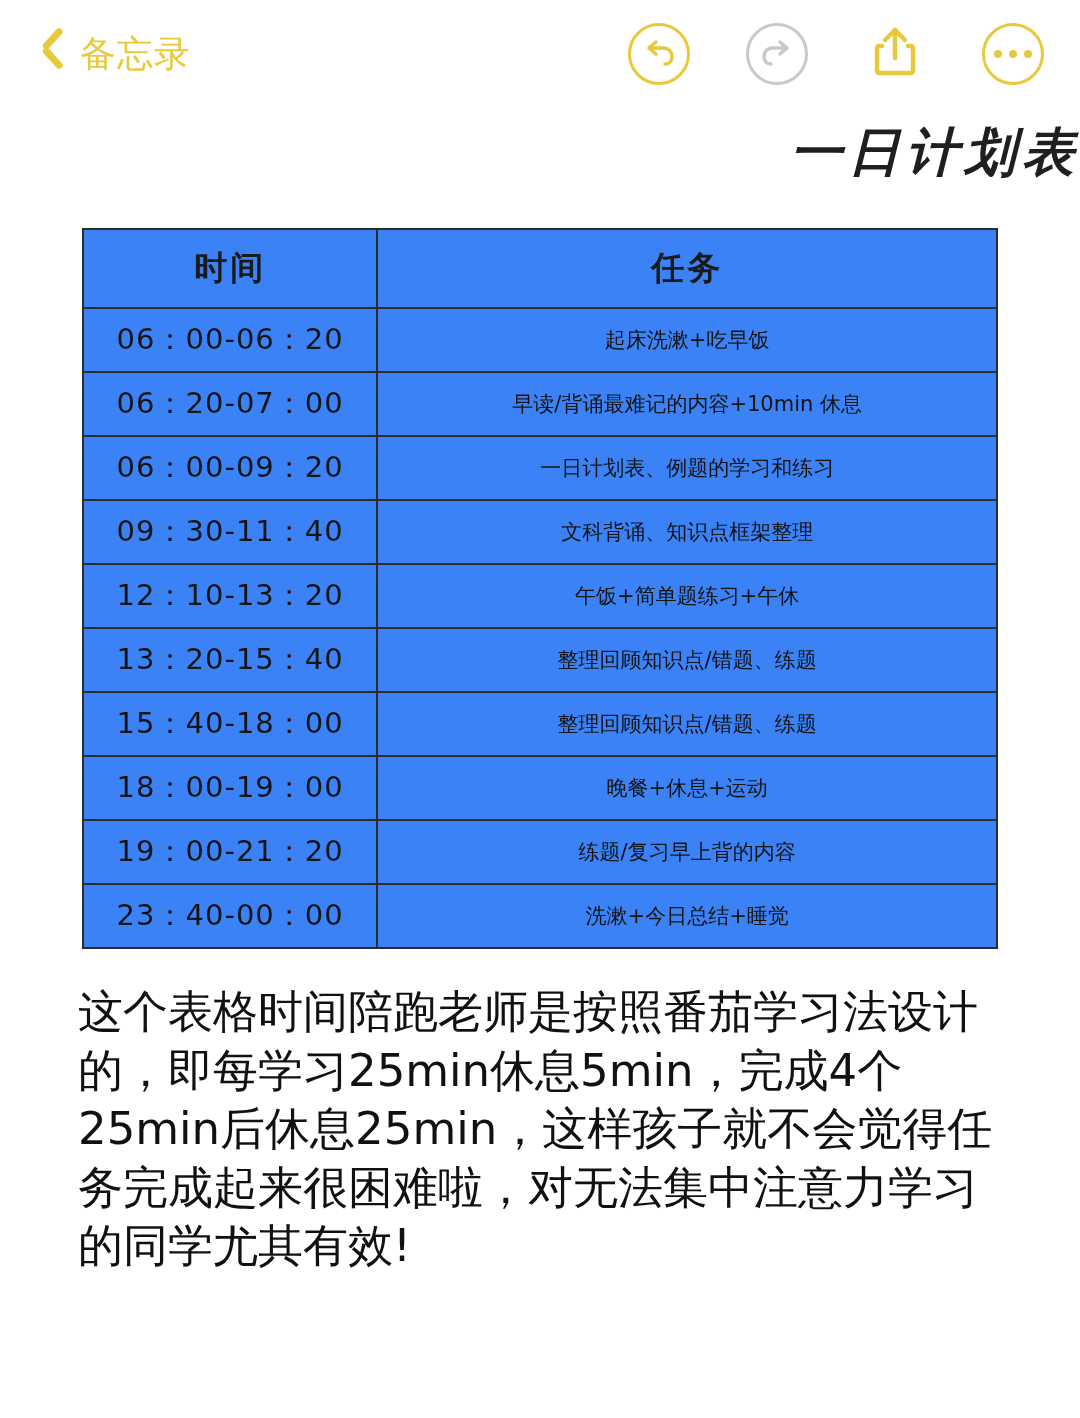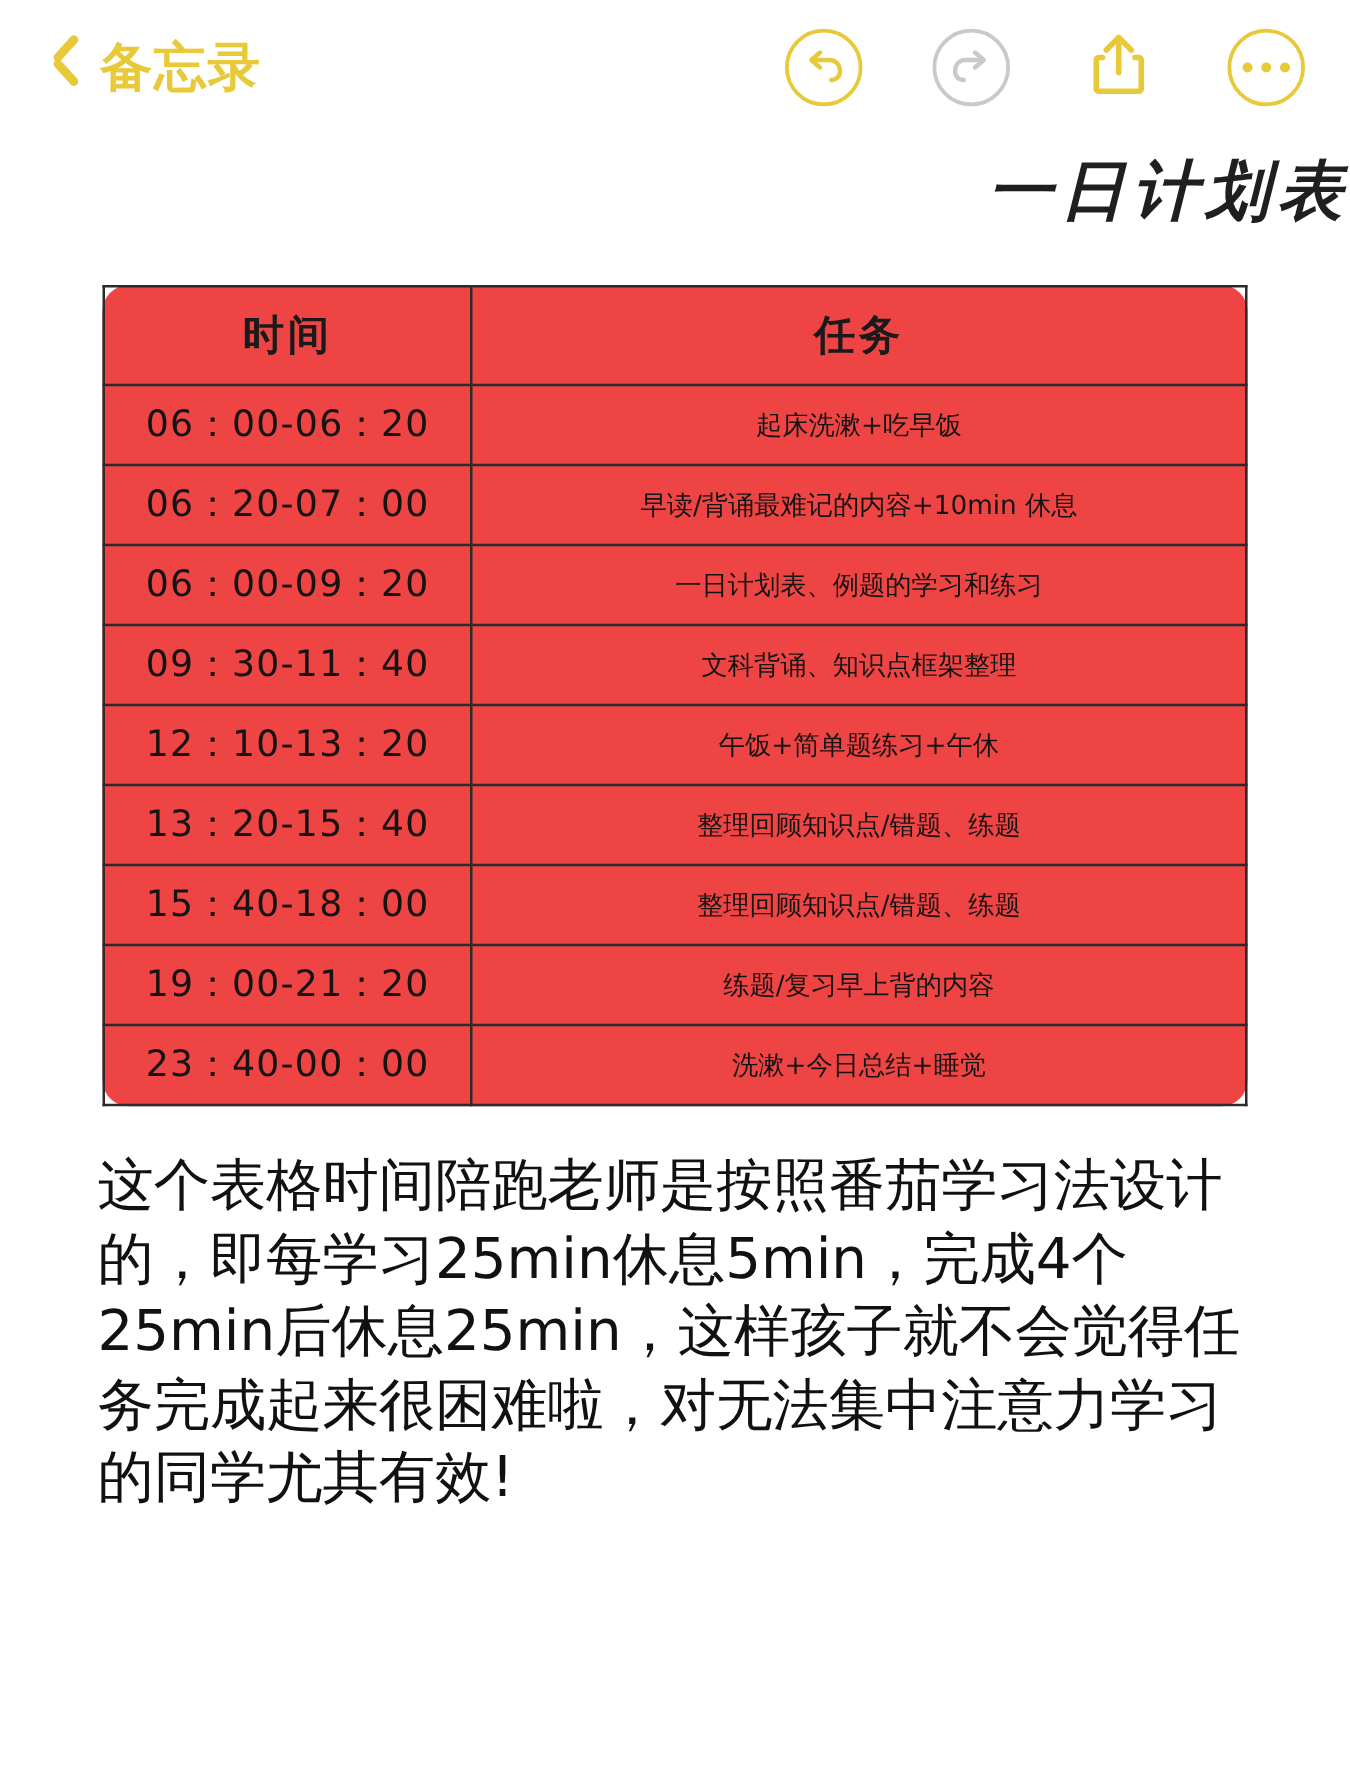--- a/index.html
+++ b/index.html
@@ -50,22 +50,22 @@
     top: 13px;
     transform: rotate(-48deg);
     transform-origin: left center;
   }
   .chevron-left::after {
     top: 13px;
     transform: rotate(48deg);
     transform-origin: left center;
   }
   .back-label {
-    font-size: 42px;
-    font-weight: bold;
+    font-size: 36px;
+    font-weight: normal;
     color: #e8c93a;
     letter-spacing: 1px;
     line-height: 1;
   }
 
   .topbar-actions {
     position: absolute;
     right: 36px;
     top: 0;
     height: 108px;
@@ -128,22 +128,21 @@
 
   
   .table-wrap {
     padding: 0 82px;
     box-sizing: border-box;
   }
   table.schedule {
     width: 100%;
     border-collapse: collapse;
     table-layout: fixed;
-    background: #ef4444;
-    border-radius: 21px;
+    background: #3b82f6;
   }
   table.schedule th,
   table.schedule td {
     border: 2px solid #2b2b2b;
     text-align: center;
     font-family: "DejaVu Sans", "Liberation Sans", sans-serif;
   }
   table.schedule th {
     font-size: 33px;
     font-weight: bold;
@@ -260,20 +259,24 @@
         </tr>
         <tr>
           <td class="time">13：20-15：40</td>
           <td class="task">整理回顾知识点/错题、练题</td>
         </tr>
         <tr>
           <td class="time">15：40-18：00</td>
           <td class="task">整理回顾知识点/错题、练题</td>
         </tr>
         <tr>
+          <td class="time">18：00-19：00</td>
+          <td class="task">晚餐+休息+运动</td>
+        </tr>
+        <tr>
           <td class="time">19：00-21：20</td>
           <td class="task">练题/复习早上背的内容</td>
         </tr>
         <tr>
           <td class="time">23：40-00：00</td>
           <td class="task">洗漱+今日总结+睡觉</td>
         </tr>
       </tbody>
     </table>
   </div>

